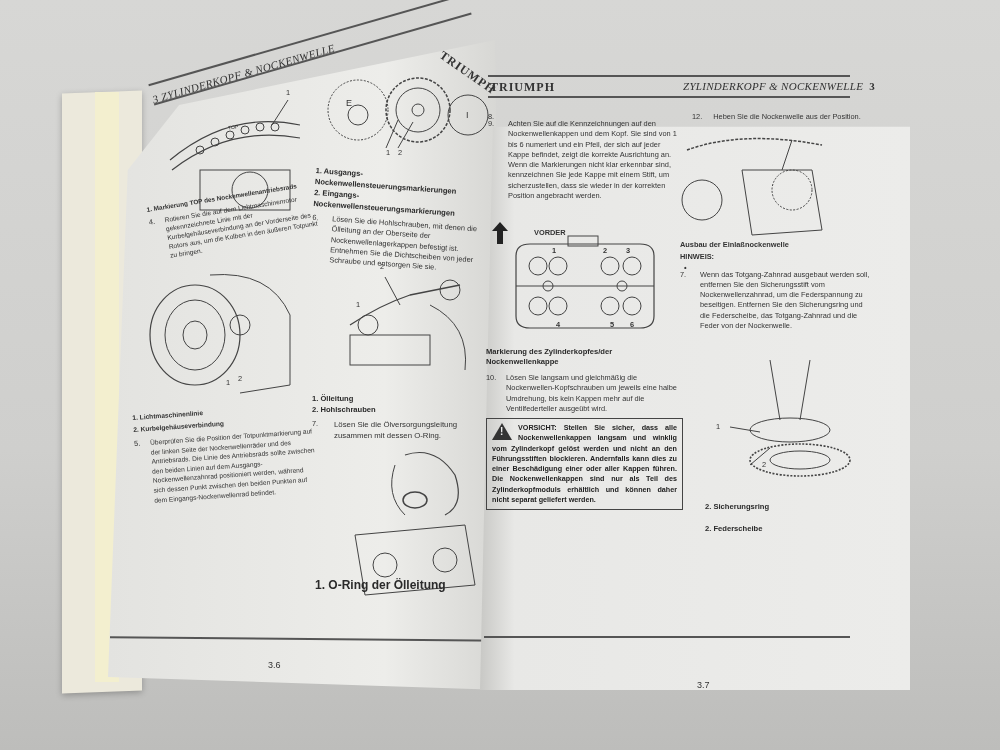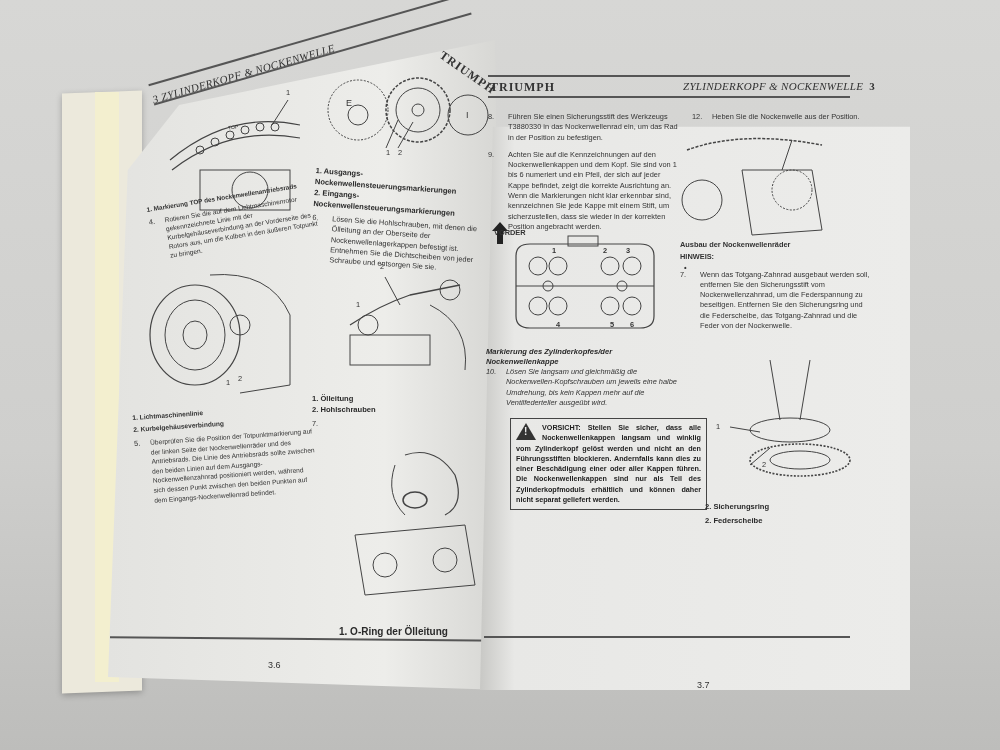--- a/index.html
+++ b/index.html
@@ -11,21 +11,21 @@
   .page-left{left:108px;top:40px;width:395px;height:650px;clip-path:polygon(18% 10%,98% 0%,100% 100%,0% 98%,5% 20%);background:linear-gradient(90deg,#e3e3e0 0%,#ededea 70%,#d6d6d3 100%);}
   .page-right{left:480px;top:50px;width:430px;height:640px;clip-path:polygon(3% 12%,100% 12%,100% 100%,0% 100%);background:linear-gradient(90deg,#c8c8c5 0%,#e8e8e6 8%,#ececea 100%);}
   .abs{position:absolute;}
   .hdr-rule{position:absolute;height:2px;background:#555;}
   .hdr-title{font-family:"Liberation Serif",serif;font-style:italic;font-size:11px;letter-spacing:.3px;color:#333;}
   .logo{font-family:"Liberation Serif",serif;font-weight:bold;font-size:12px;letter-spacing:1px;color:#333;}
   .txt{font-size:7.4px;line-height:10.3px;color:#333;}
   .bold{font-weight:bold;}
   .num{position:absolute;}
   .caption{font-size:7.6px;font-weight:bold;line-height:11px;color:#2a2a2a;}
-  .warn{position:absolute;border:1.5px solid #444;font-size:7.2px;font-weight:bold;line-height:10.3px;padding:4px 5px;text-align:justify;color:#222;margin-left:24px;}
+  .warn{position:absolute;border:1.5px solid #444;font-size:7.2px;font-weight:bold;line-height:10.3px;padding:4px 5px;text-align:justify;color:#222;}
   .tri{display:inline-block;width:0;height:0;border-left:10px solid transparent;border-right:10px solid transparent;border-bottom:17px solid #333;position:relative;float:left;margin-right:6px;}
   .tri::after{content:"!";position:absolute;left:-2px;top:4px;color:#eee;font-size:10px;font-weight:bold;}
   .pgnum{font-size:9px;color:#333;}
   svg{position:absolute;overflow:visible;}
 </style>
 </head>
 <body>
 
 <div class="bg"></div>
 <div class="back-cover"></div>
@@ -120,62 +120,62 @@
     <line x1="45" y1="12" x2="60" y2="40" stroke="#444"></line>
   </svg>
   <div class="abs txt" style="left:380px;top:262px;">2</div>
   <div class="abs txt" style="left:356px;top:300px;">1</div>
 
   <div class="abs" style="left:312px;top:393px;width:185px;">
     <div class="caption">1. Ölleitung</div>
     <div class="caption">2. Hohlschrauben</div>
     <div style="position:relative;padding-left:22px;margin-top:4px;">
       <span class="num txt" style="left:0;">7.</span>
+      <div class="txt" style="font-size:7.8px;line-height:11px;">Lösen Sie die Ölversorgungsleitung zusammen mit dessen O-Ring.</div>
     </div>
   </div>
 
   <svg style="left:345px;top:445px;" width="140" height="160">
     <path d="M60 10 Q90 0 110 30 Q120 60 100 70" fill="none" stroke="#444" stroke-width="1.2"></path>
     <path d="M50 20 Q40 50 60 70" fill="none" stroke="#444"></path>
     <ellipse cx="70" cy="55" rx="12" ry="8" fill="none" stroke="#444" stroke-width="1.5"></ellipse>
     <path d="M10 90 L120 80 L130 140 L20 150 Z" fill="none" stroke="#444"></path>
     <circle cx="40" cy="120" r="12" fill="none" stroke="#444"></circle>
     <circle cx="100" cy="115" r="12" fill="none" stroke="#444"></circle>
   </svg>
-  <div class="abs caption" style="left:315px;top:626px;font-size:10px;margin-left:24px;">1. O-Ring der Ölleitung</div>
+  <div class="abs caption" style="left:315px;top:580px;font-size:12px;">1. O-Ring der Ölleitung</div>
 
   <div class="hdr-rule" style="left:110px;top:638px;width:395px;height:1.5px;transform:rotate(0.5deg);"></div>
   <div class="abs pgnum" style="left:268px;top:660px;">3.6</div>
 </div>
 
 <div class="page page-right"></div>
 
 <div style="position:absolute;left:0;top:0;width:1000px;height:750px;">
   <div class="hdr-rule" style="left:488px;top:75px;width:362px;"></div>
   <div class="abs logo" style="left:490px;top:80px;">TRIUMPH</div>
   <div class="abs hdr-title" style="left:683px;top:80px;text-align:right;">
     <span>ZYLINDERKOPF &amp; NOCKENWELLE</span>&nbsp;&nbsp;<span style="font-style:normal;font-weight:bold;">3</span>
   </div>
   <div class="hdr-rule" style="left:488px;top:96px;width:362px;"></div>
 
   <div class="abs" style="left:488px;top:112px;width:190px;">
     <div style="position:relative;padding-left:20px;">
       <span class="num txt" style="left:0;">8.</span>
-      <div class="txt">Führen Sie einen Sicherungsstift des Werkzeugs T3880330 in das Nockenwellenrad ein, um das Rad in der Position zu befestigen.</div>
     </div>
     <div style="position:relative;padding-left:20px;margin-top:7px;">
       <span class="num txt" style="left:0;">9.</span>
       <div class="txt">Achten Sie auf die Kennzeichnungen auf den Nockenwellenkappen und dem Kopf. Sie sind von 1 bis 6 numeriert und ein Pfeil, der sich auf jeder Kappe befindet, zeigt die korrekte Ausrichtung an. Wenn die Markierungen nicht klar erkennbar sind, kennzeichnen Sie jede Kappe mit einem Stift, um sicherzustellen, dass sie wieder in der korrekten Position angebracht werden.</div>
     </div>
   </div>
 
   <svg style="left:492px;top:222px;" width="16" height="22">
     <polygon points="8,0 16,9 11,9 11,22 5,22 5,9 0,9" fill="#222"></polygon>
   </svg>
-  <div class="abs txt bold" style="left:494px;top:228px;font-size:7.4px;">VORDER</div>
+  <div class="abs txt bold" style="left:534px;top:228px;font-size:7.4px;">VORDER</div>
 
   <svg style="left:510px;top:236px;" width="150" height="100">
     <path d="M6 20 Q6 8 20 8 L130 8 Q144 8 144 20 L144 80 Q144 92 130 92 L20 92 Q6 92 6 80 Z" fill="none" stroke="#444" stroke-width="1.2"></path>
     <rect x="58" y="0" width="30" height="10" fill="none" stroke="#444"></rect>
     <g fill="none" stroke="#444">
       <circle cx="28" cy="30" r="9"></circle>
         <circle cx="48" cy="30" r="9"></circle>
         <circle cx="100" cy="30" r="9"></circle>
         <circle cx="122" cy="30" r="9"></circle>
       <circle cx="28" cy="70" r="9"></circle>
@@ -187,51 +187,51 @@
       <line x1="6" y1="50" x2="144" y2="50"></line>
     </g>
   </svg>
   <div class="abs txt bold" style="left:552px;top:246px;">1</div>
   <div class="abs txt bold" style="left:603px;top:246px;">2</div>
   <div class="abs txt bold" style="left:626px;top:246px;">3</div>
   <div class="abs txt bold" style="left:556px;top:320px;">4</div>
   <div class="abs txt bold" style="left:610px;top:320px;">5</div>
   <div class="abs txt bold" style="left:630px;top:320px;">6</div>
 
-  <div class="abs" style="left:486px;top:347px;width:196px;font-style:italic;">
+  <div class="abs" style="left:486px;top:347px;width:196px;">
     <div class="caption" style="font-size:7.6px;line-height:10px;">Markierung des Zylinderkopfes/der Nockenwellenkappe</div>
-    <div style="position:relative;padding-left:20px;margin-top:0;">
+    <div style="position:relative;padding-left:20px;margin-top:6px;">
       <span class="num txt" style="left:0;">10.</span>
       <div class="txt">Lösen Sie langsam und gleichmäßig die Nockenwellen-Kopfschrauben um jeweils eine halbe Umdrehung, bis kein Kappen mehr auf die Ventilfederteller ausgeübt wird.</div>
     </div>
   </div>
 
   <div class="warn" style="left:486px;top:418px;width:185px;">
     <span class="tri"></span>
     <span>VORSICHT: Stellen Sie sicher, dass alle Nockenwellenkappen langsam und winklig vom Zylinderkopf gelöst werden und nicht an den Führungsstiften blockieren. Andernfalls kann dies zu einer Beschädigung einer oder aller Kappen führen. Die Nockenwellenkappen sind nur als Teil des Zylinderkopfmoduls erhältlich und können daher nicht separat geliefert werden.</span>
   </div>
 
 
   <div class="abs" style="left:692px;top:112px;width:170px;">
-    <div style="position:relative;padding-left:20px;">
+    <div style="position:relative;padding-left:20px;text-align:center;">
       <span class="num txt" style="left:0;">12.</span>
       <div class="txt">Heben Sie die Nockenwelle aus der Position.</div>
     </div>
   </div>
 
   <svg style="left:682px;top:130px;" width="150" height="110">
     <path d="M5 20 Q60 0 140 15" fill="none" stroke="#444" stroke-dasharray="3 1.5" stroke-width="1.5"></path>
     <circle cx="20" cy="70" r="20" fill="none" stroke="#444"></circle>
     <path d="M60 40 L130 40 L140 100 L70 105 Z" fill="none" stroke="#444"></path>
     <circle cx="110" cy="60" r="20" fill="none" stroke="#444" stroke-dasharray="2 1.5"></circle>
     <line x1="110" y1="10" x2="100" y2="40" stroke="#444"></line>
   </svg>
 
   <div class="abs" style="left:680px;top:240px;width:190px;">
-    <div class="txt bold" style="font-size:7.4px;">Ausbau der Nockenwellenräder</div>
+    <div class="txt bold" style="font-size:7.4px;">Ausbau der Einlaßnockenwelle</div>
     <div class="txt bold" style="margin-top:2px;">HINWEIS:</div>
     <div style="position:relative;padding-left:20px;">
       <span class="num txt bold" style="left:4px;">•</span>
     </div>
     <div style="position:relative;padding-left:20px;margin-top:7px;">
       <span class="num txt" style="left:0;">7.</span>
       <div class="txt">Wenn das Totgang-Zahnrad ausgebaut werden soll, entfernen Sie den Sicherungsstift vom Nockenwellenzahnrad, um die Federspannung zu beseitigen. Entfernen Sie den Sicherungsring und die Federscheibe, das Totgang-Zahnrad und die Feder von der Nockenwelle.</div>
     </div>
   </div>
 
@@ -241,18 +241,18 @@
     <ellipse cx="80" cy="100" rx="50" ry="16" fill="none" stroke="#444" stroke-dasharray="2 1.5" stroke-width="1.6"></ellipse>
     <ellipse cx="80" cy="100" rx="30" ry="9" fill="none" stroke="#444"></ellipse>
     <line x1="10" y1="67" x2="40" y2="72" stroke="#444"></line>
     <line x1="30" y1="105" x2="50" y2="88" stroke="#444"></line>
   </svg>
   <div class="abs txt" style="left:716px;top:422px;">1</div>
   <div class="abs txt" style="left:762px;top:460px;">2</div>
 
   <div class="abs" style="left:705px;top:500px;">
     <div class="caption" style="line-height:14px;">2. Sicherungsring</div>
-    <div class="caption" style="line-height:14px;">2. Federscheibe</div>
+    <div class="caption" style="line-height:14px;margin-top:8px;">2. Federscheibe</div>
   </div>
 
   <div class="hdr-rule" style="left:484px;top:636px;width:366px;height:1.5px;"></div>
   <div class="abs pgnum" style="left:697px;top:680px;">3.7</div>
 </div>
 
 </body></html>

